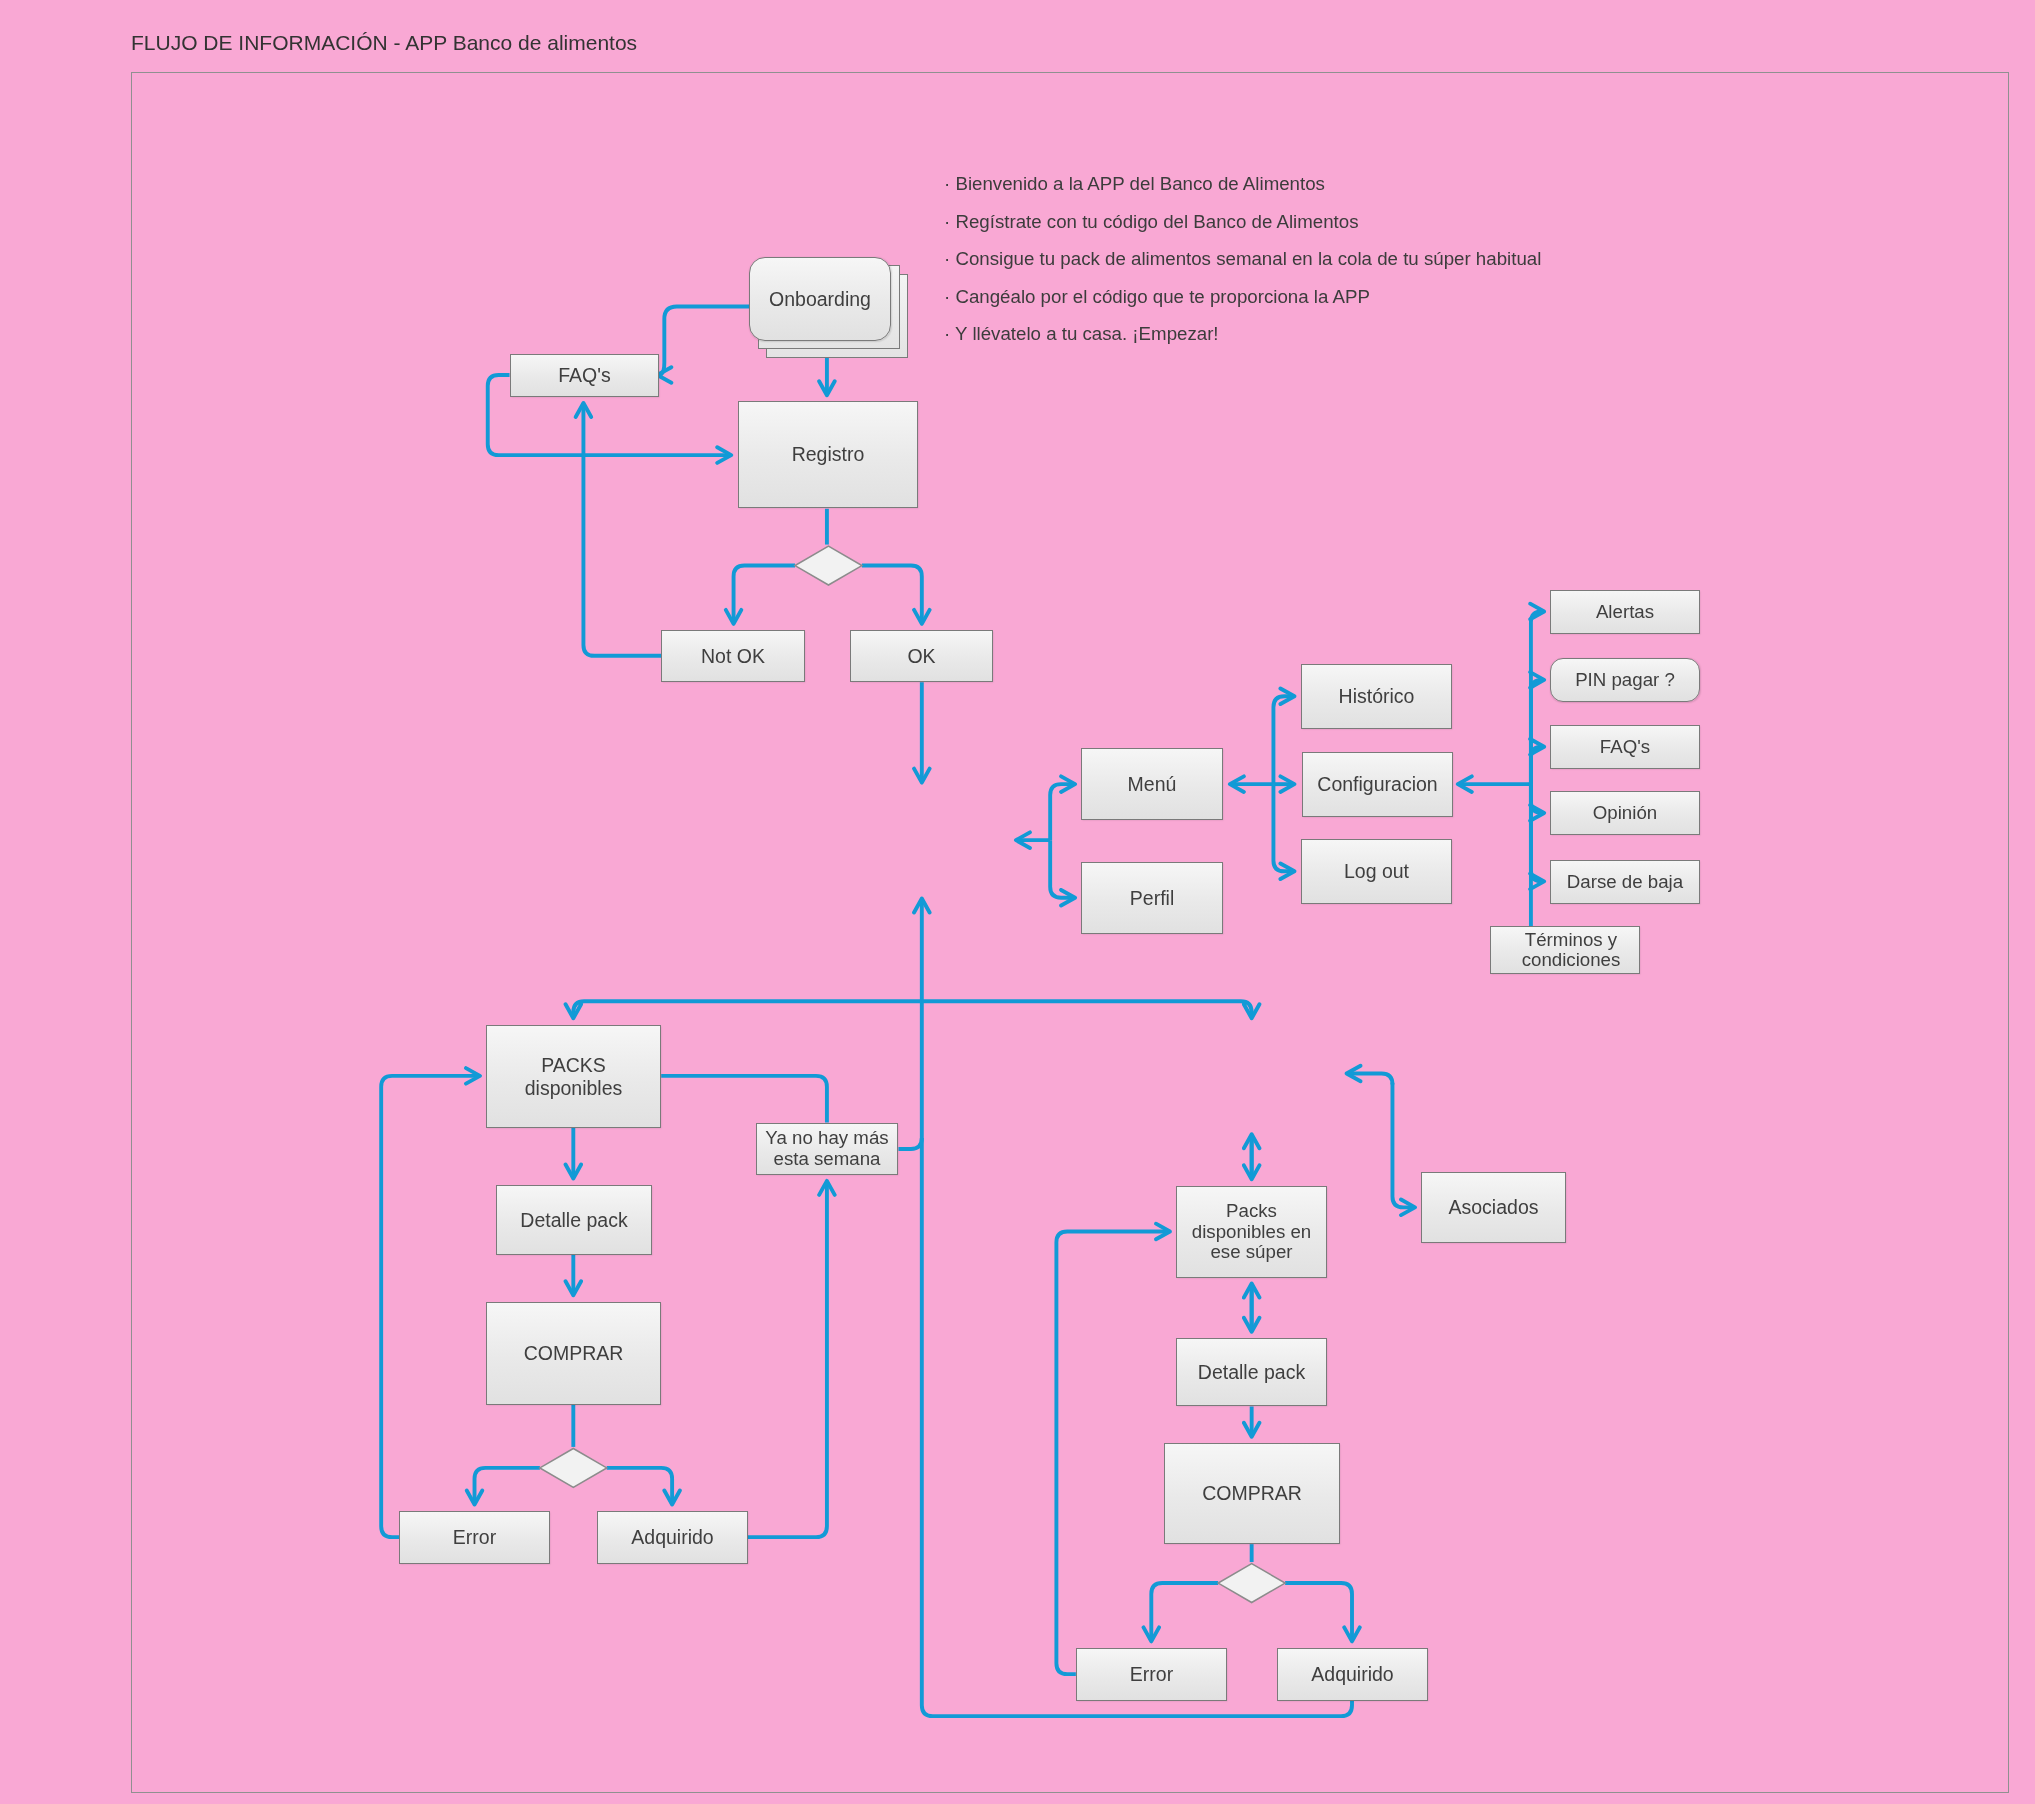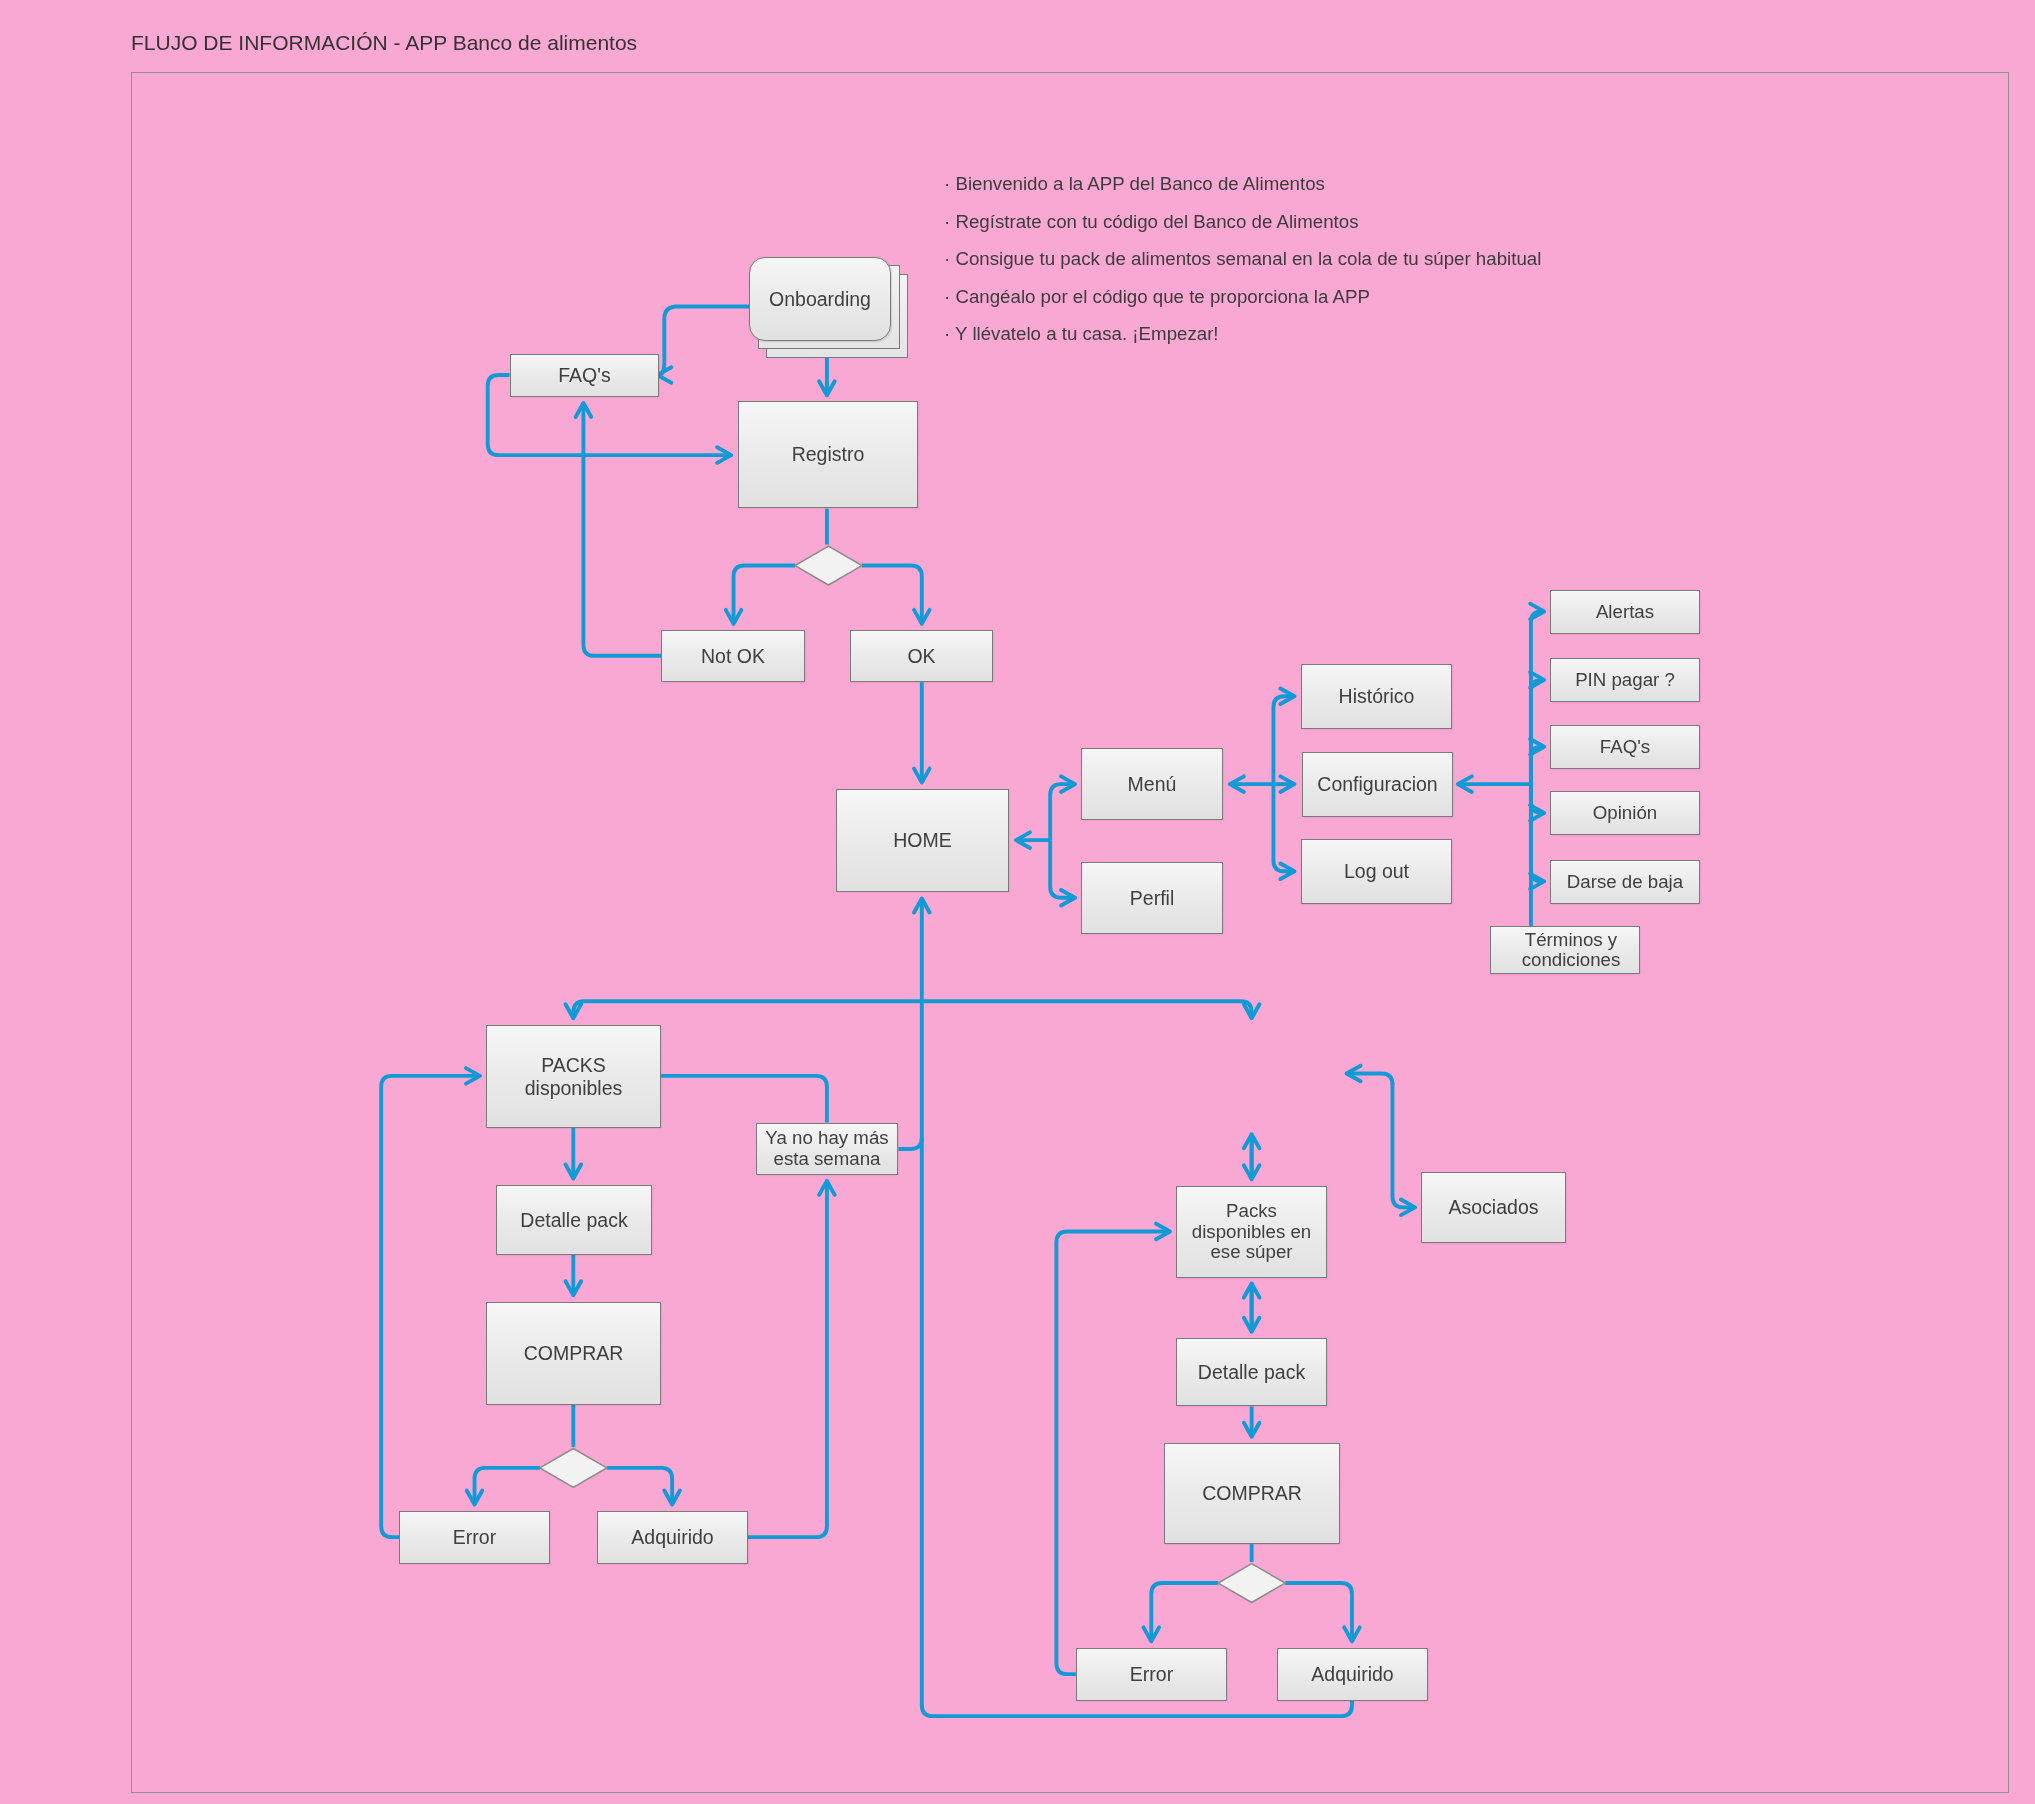--- a/index.html
+++ b/index.html
@@ -142,28 +142,27 @@
   </div>
 
   <div class="stack" style="left:766px; top:274px; width:142px; height:84px;"></div>
   <div class="stack" style="left:758px; top:265px; width:142px; height:84px;"></div>
 
   <div class="node" style="left:749px; top:257px; width:142px; height:84px;border-radius:16px;">Onboarding</div>
   <div class="node" style="left:510px; top:354px; width:149px; height:43px;">FAQ's</div>
   <div class="node" style="left:738px; top:401px; width:180px; height:107px;">Registro</div>
   <div class="node" style="left:661px; top:630px; width:144px; height:52px;">Not OK</div>
   <div class="node" style="left:850px; top:630px; width:143px; height:52px;">OK</div>
-  <div class="node" style="left:836px; top:789px; width:173px; height:103px;">HOME</div>
   <div class="node" style="left:1081px; top:748px; width:142px; height:72px;">Menú</div>
   <div class="node" style="left:1081px; top:862px; width:142px; height:72px;">Perfil</div>
   <div class="node" style="left:1301px; top:664px; width:151px; height:65px;">Histórico</div>
   <div class="node" style="left:1302px; top:752px; width:151px; height:65px;">Configuracion</div>
   <div class="node" style="left:1301px; top:839px; width:151px; height:65px;">Log out</div>
   <div class="node small" style="left:1550px; top:590px; width:150px; height:44px;">Alertas</div>
-  <div class="node small" style="left:1550px; top:658px; width:150px; height:44px;">PIN pagar ?</div>
+  <div class="node small" style="left:1550px; top:658px; width:150px; height:44px;border-radius:13px;">PIN pagar ?</div>
   <div class="node small" style="left:1550px; top:725px; width:150px; height:44px;">FAQ's</div>
   <div class="node small" style="left:1550px; top:791px; width:150px; height:44px;">Opinión</div>
   <div class="node small" style="left:1550px; top:860px; width:150px; height:44px;">Darse de baja</div>
   <div class="node small" style="left:1490px; top:926px; width:150px; height:48px; line-height:1.05;padding-left:12px;">Términos y
 condiciones</div>
   <div class="node" style="left:486px; top:1025px; width:175px; height:103px;">PACKS
 disponibles</div>
   <div class="node small" style="left:756px; top:1123px; width:142px; height:52px; line-height:1.1;">Ya no hay más
 esta semana</div>
   <div class="node" style="left:496px; top:1185px; width:156px; height:70px;">Detalle pack</div>

